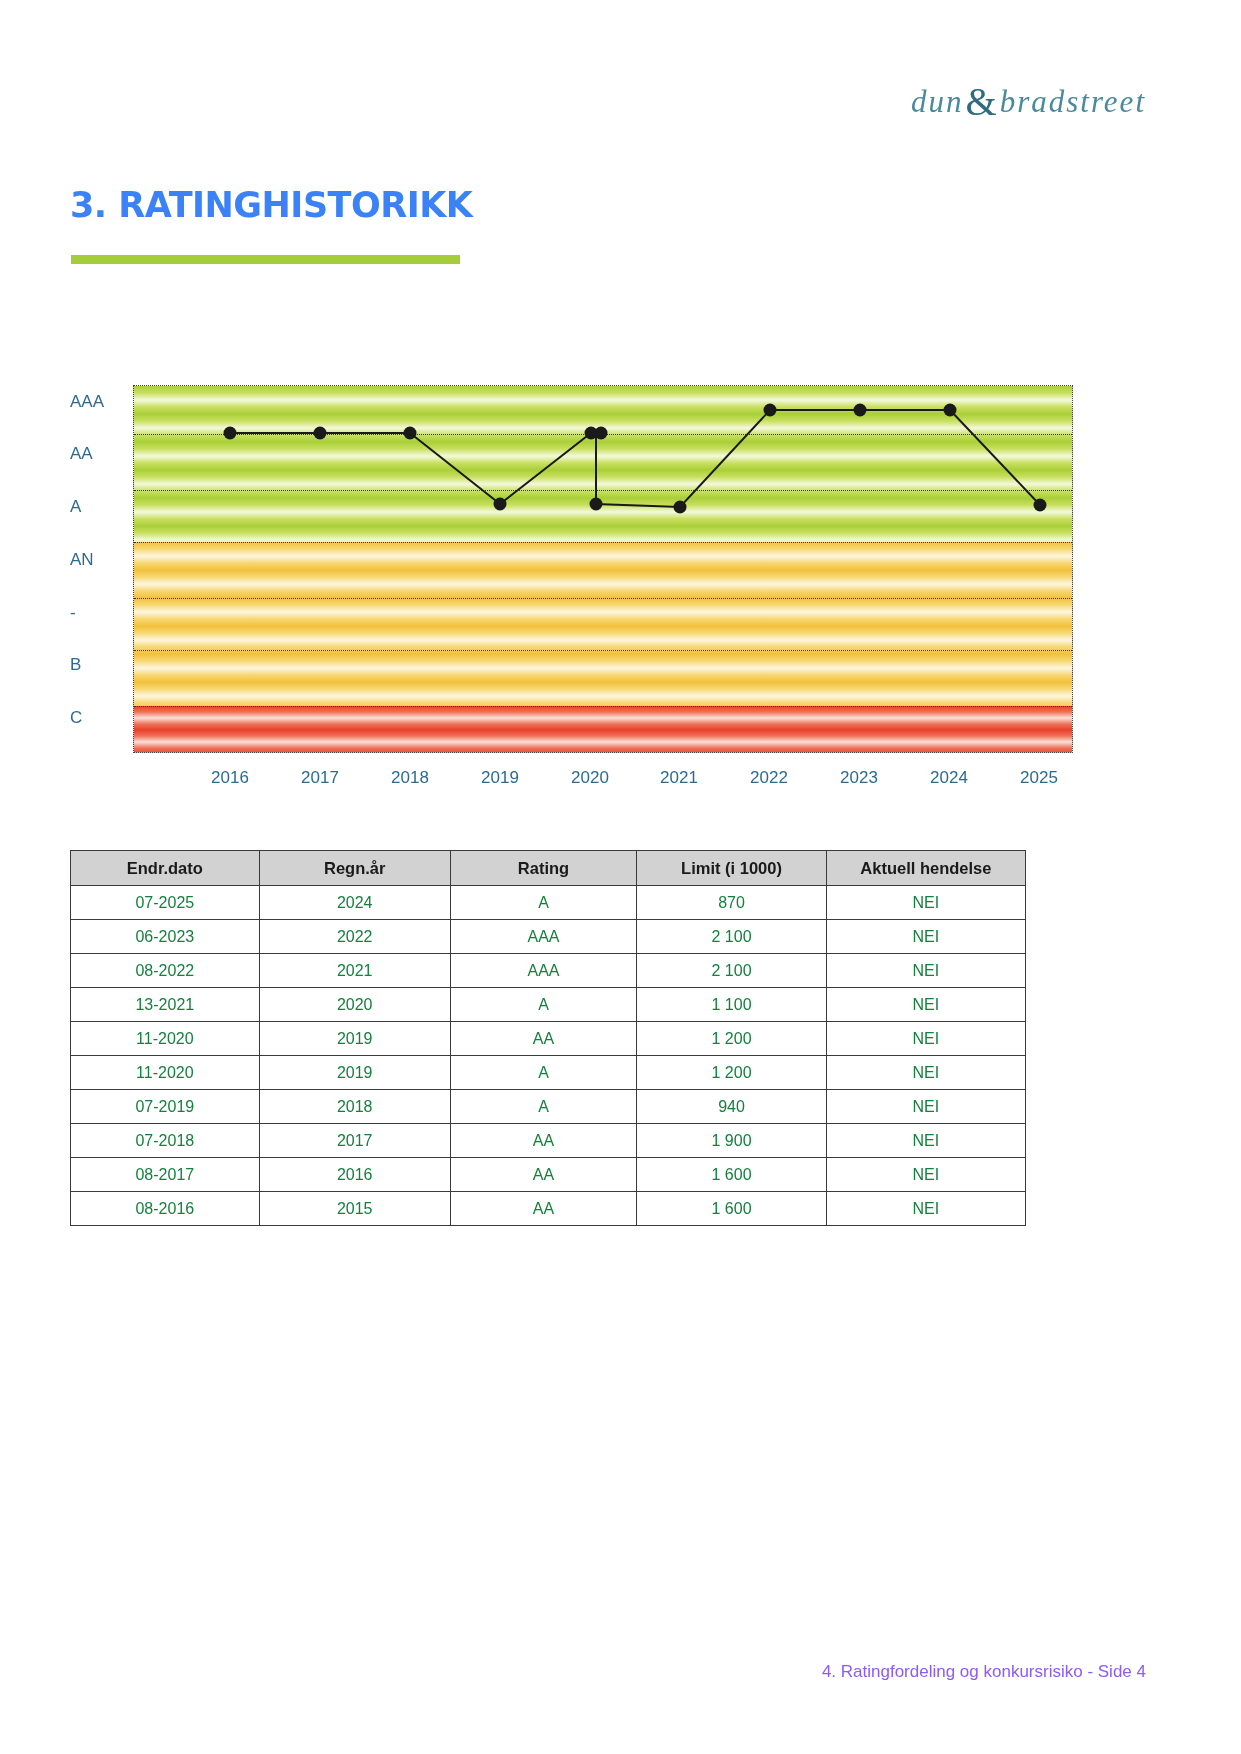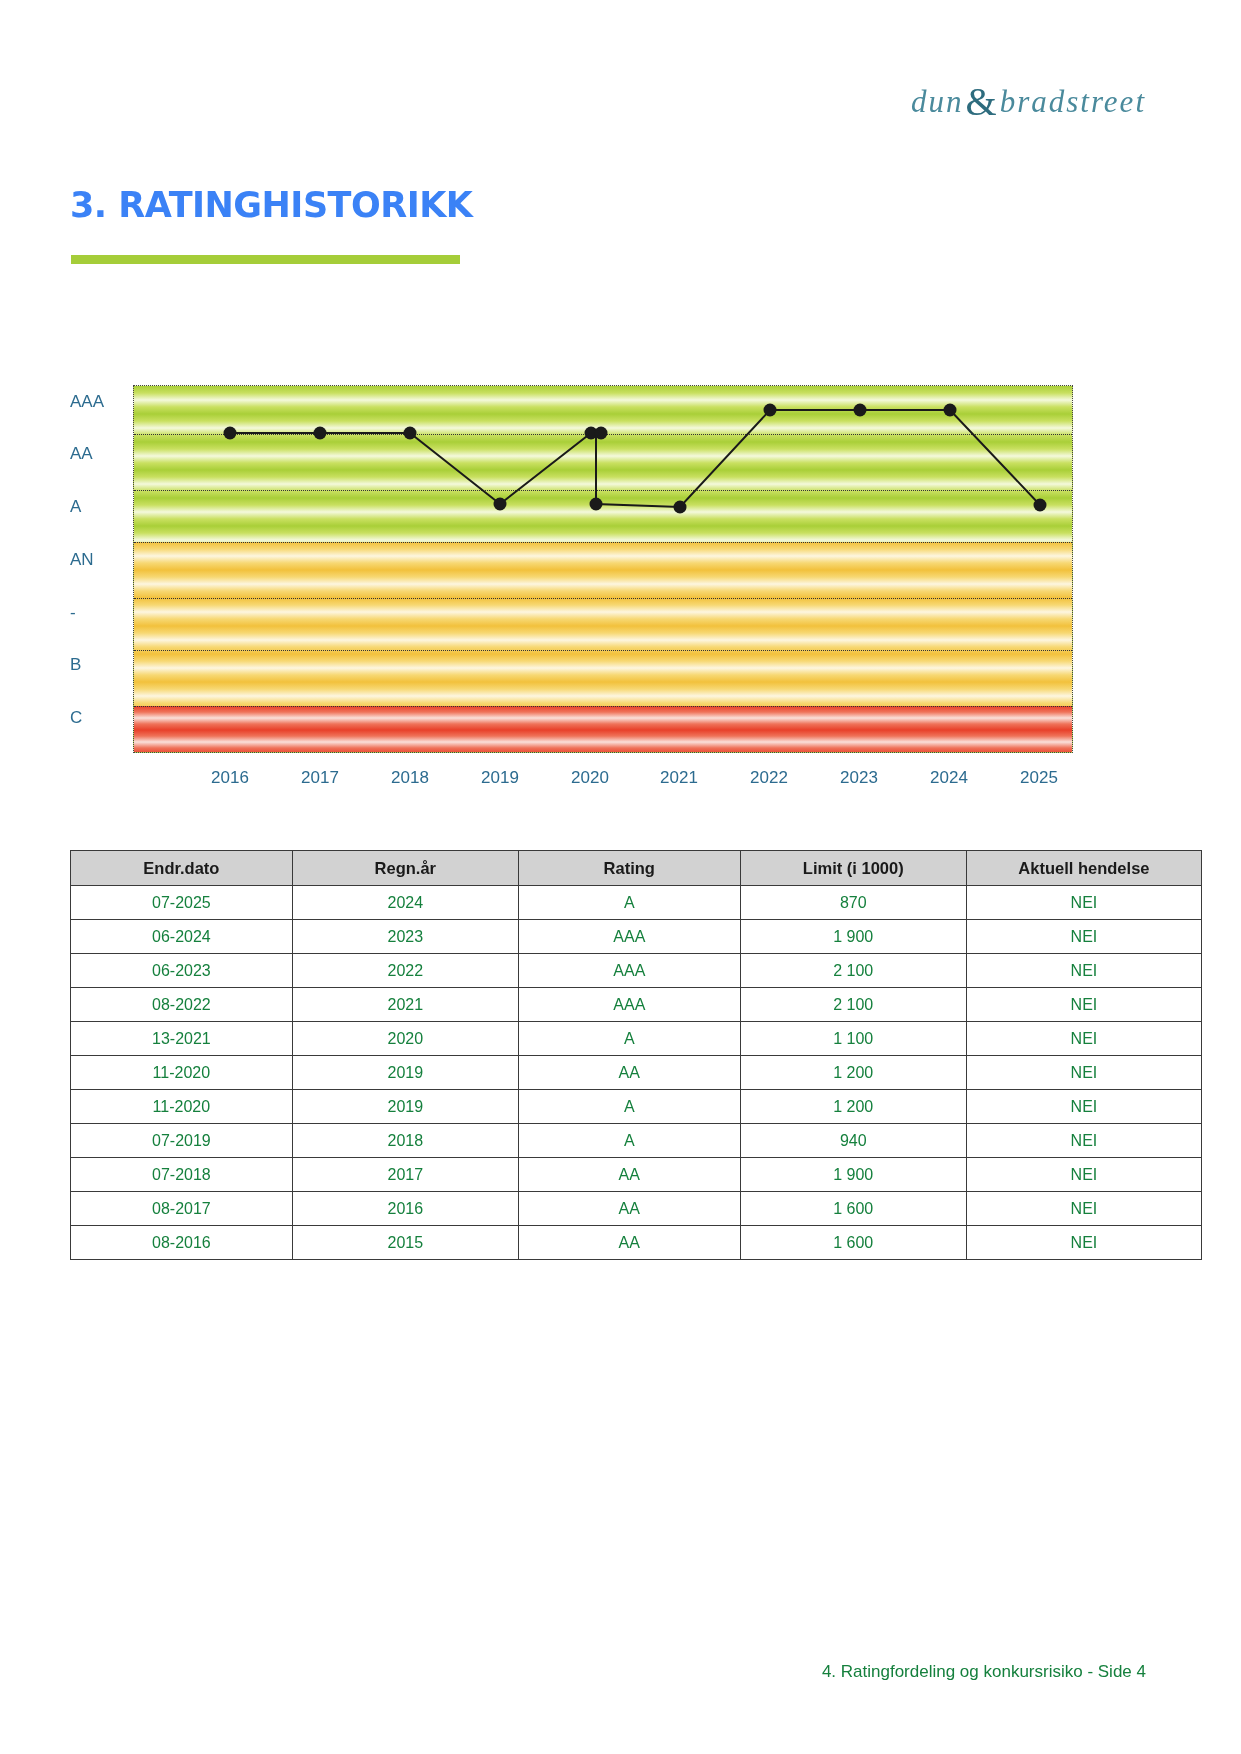--- a/index.html
+++ b/index.html
@@ -142,21 +142,21 @@
 
   
   .table-wrap {
     position: absolute;
     left: 70px;
     top: 850px;
     width: 1000px;
   }
   table.rating-table {
     border-collapse: collapse;
-    width: 1132px;
+    width: 956px;
     font-size: 16px;
   }
   table.rating-table th {
     background: #d2d2d2;
     border: 1px solid #3a3a3a;
     font-weight: bold;
     height: 32px;
     text-align: center;
     font-size: 16.5px;
     color: #1a1a1a;
@@ -174,21 +174,21 @@
   .col3 { width: 196px; }
   .col4 { width: 200px; }
   .col5 { width: 208px; }
 
   
   .footer {
     position: absolute;
     right: 95px;
     bottom: 72px;
     font-size: 17px;
-    color: #15803d;
+    color: #8b5cf6;
     font-family: "Liberation Sans", sans-serif;
   }
 </style>
 </head>
 <body>
 
 <div class="logo">
   <span class="word">dun</span>
   <span class="amp">&amp;</span>
   <span class="word">bradstreet</span>
@@ -261,27 +261,20 @@
     </thead>
     <tbody>
       <tr>
         <td>07-2025</td>
         <td>2024</td>
         <td>A</td>
         <td>870</td>
         <td>NEI</td>
       </tr>
       <tr>
-        <td>06-2024</td>
-        <td>2023</td>
-        <td>AAA</td>
-        <td>1 900</td>
-        <td>NEI</td>
-      </tr>
-      <tr>
         <td>06-2023</td>
         <td>2022</td>
         <td>AAA</td>
         <td>2 100</td>
         <td>NEI</td>
       </tr>
       <tr>
         <td>08-2022</td>
         <td>2021</td>
         <td>AAA</td>

